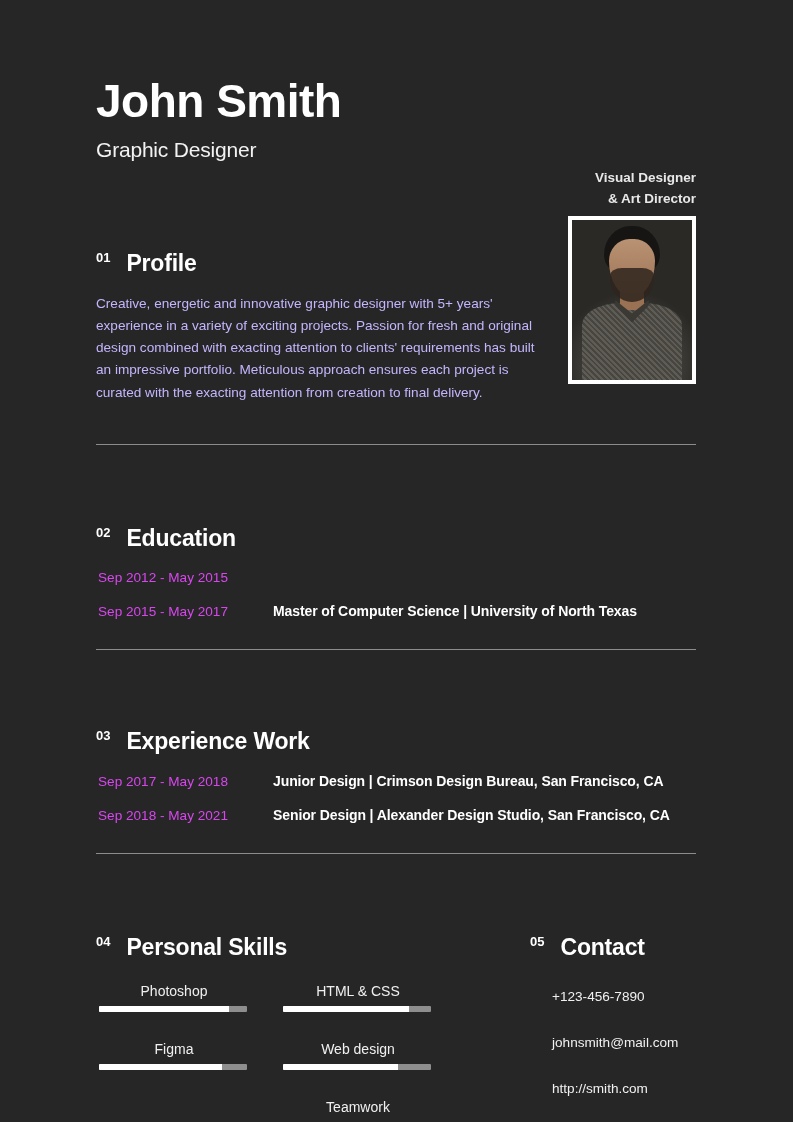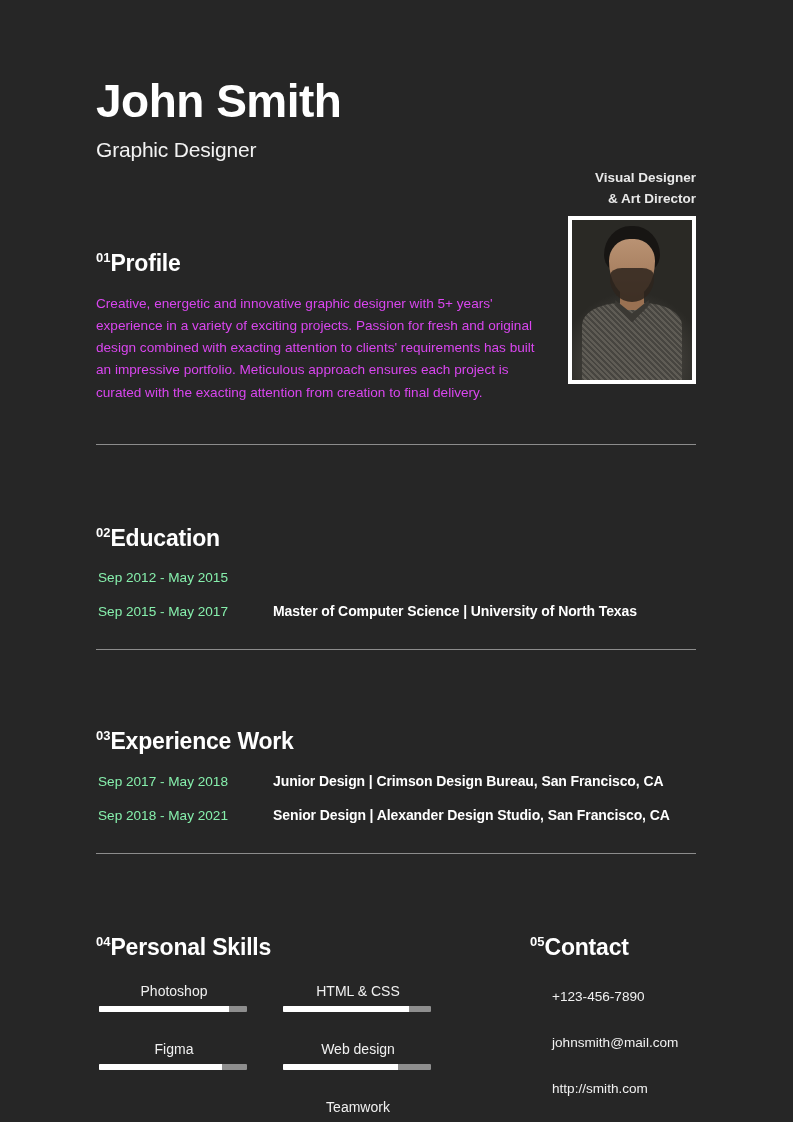--- a/index.html
+++ b/index.html
@@ -45,21 +45,21 @@
     font-size: 13.5px;
     line-height: 1.55;
     color: #e8e8e8;
     font-weight: 600;
   }
 
   
   .section-head {
     display: flex;
     align-items: baseline;
-    gap: 0;
+    gap: 16px;
     position: relative;
   }
   .sec-num {
     font-size: 13px;
     font-weight: 600;
     color: #ffffff;
     position: relative;
     top: -9px;
   }
   .sec-title {
@@ -77,21 +77,21 @@
     margin: 0;
   }
 
   
   #profile-section { margin-top: 48px; position: relative; }
   .profile-body {
     margin-top: 16px;
     width: 440px;
     font-size: 13.6px;
     line-height: 1.63;
-    color: #d946ef;
+    color: #c4b5fd;
   }
   .photo-frame {
     position: absolute;
     right: 0; top: 6px;
     width: 128px; height: 168px;
     border: 4px solid #ffffff;
     background: #1b1b1b;
     overflow: hidden;
   }
   .photo-inner {
@@ -144,21 +144,21 @@
   
   .tl-row {
     display: flex;
     align-items: baseline;
     margin-top: 18px;
     padding-left: 2px;
   }
   .tl-date {
     width: 175px;
     font-size: 13.6px;
-    color: #86efac;
+    color: #d946ef;
     font-weight: 400;
   }
   .tl-text {
     font-size: 14px;
     font-weight: bold;
     color: #ffffff;
     letter-spacing: -0.1px;
   }
 
   #education-section { margin-top: 40px; }

